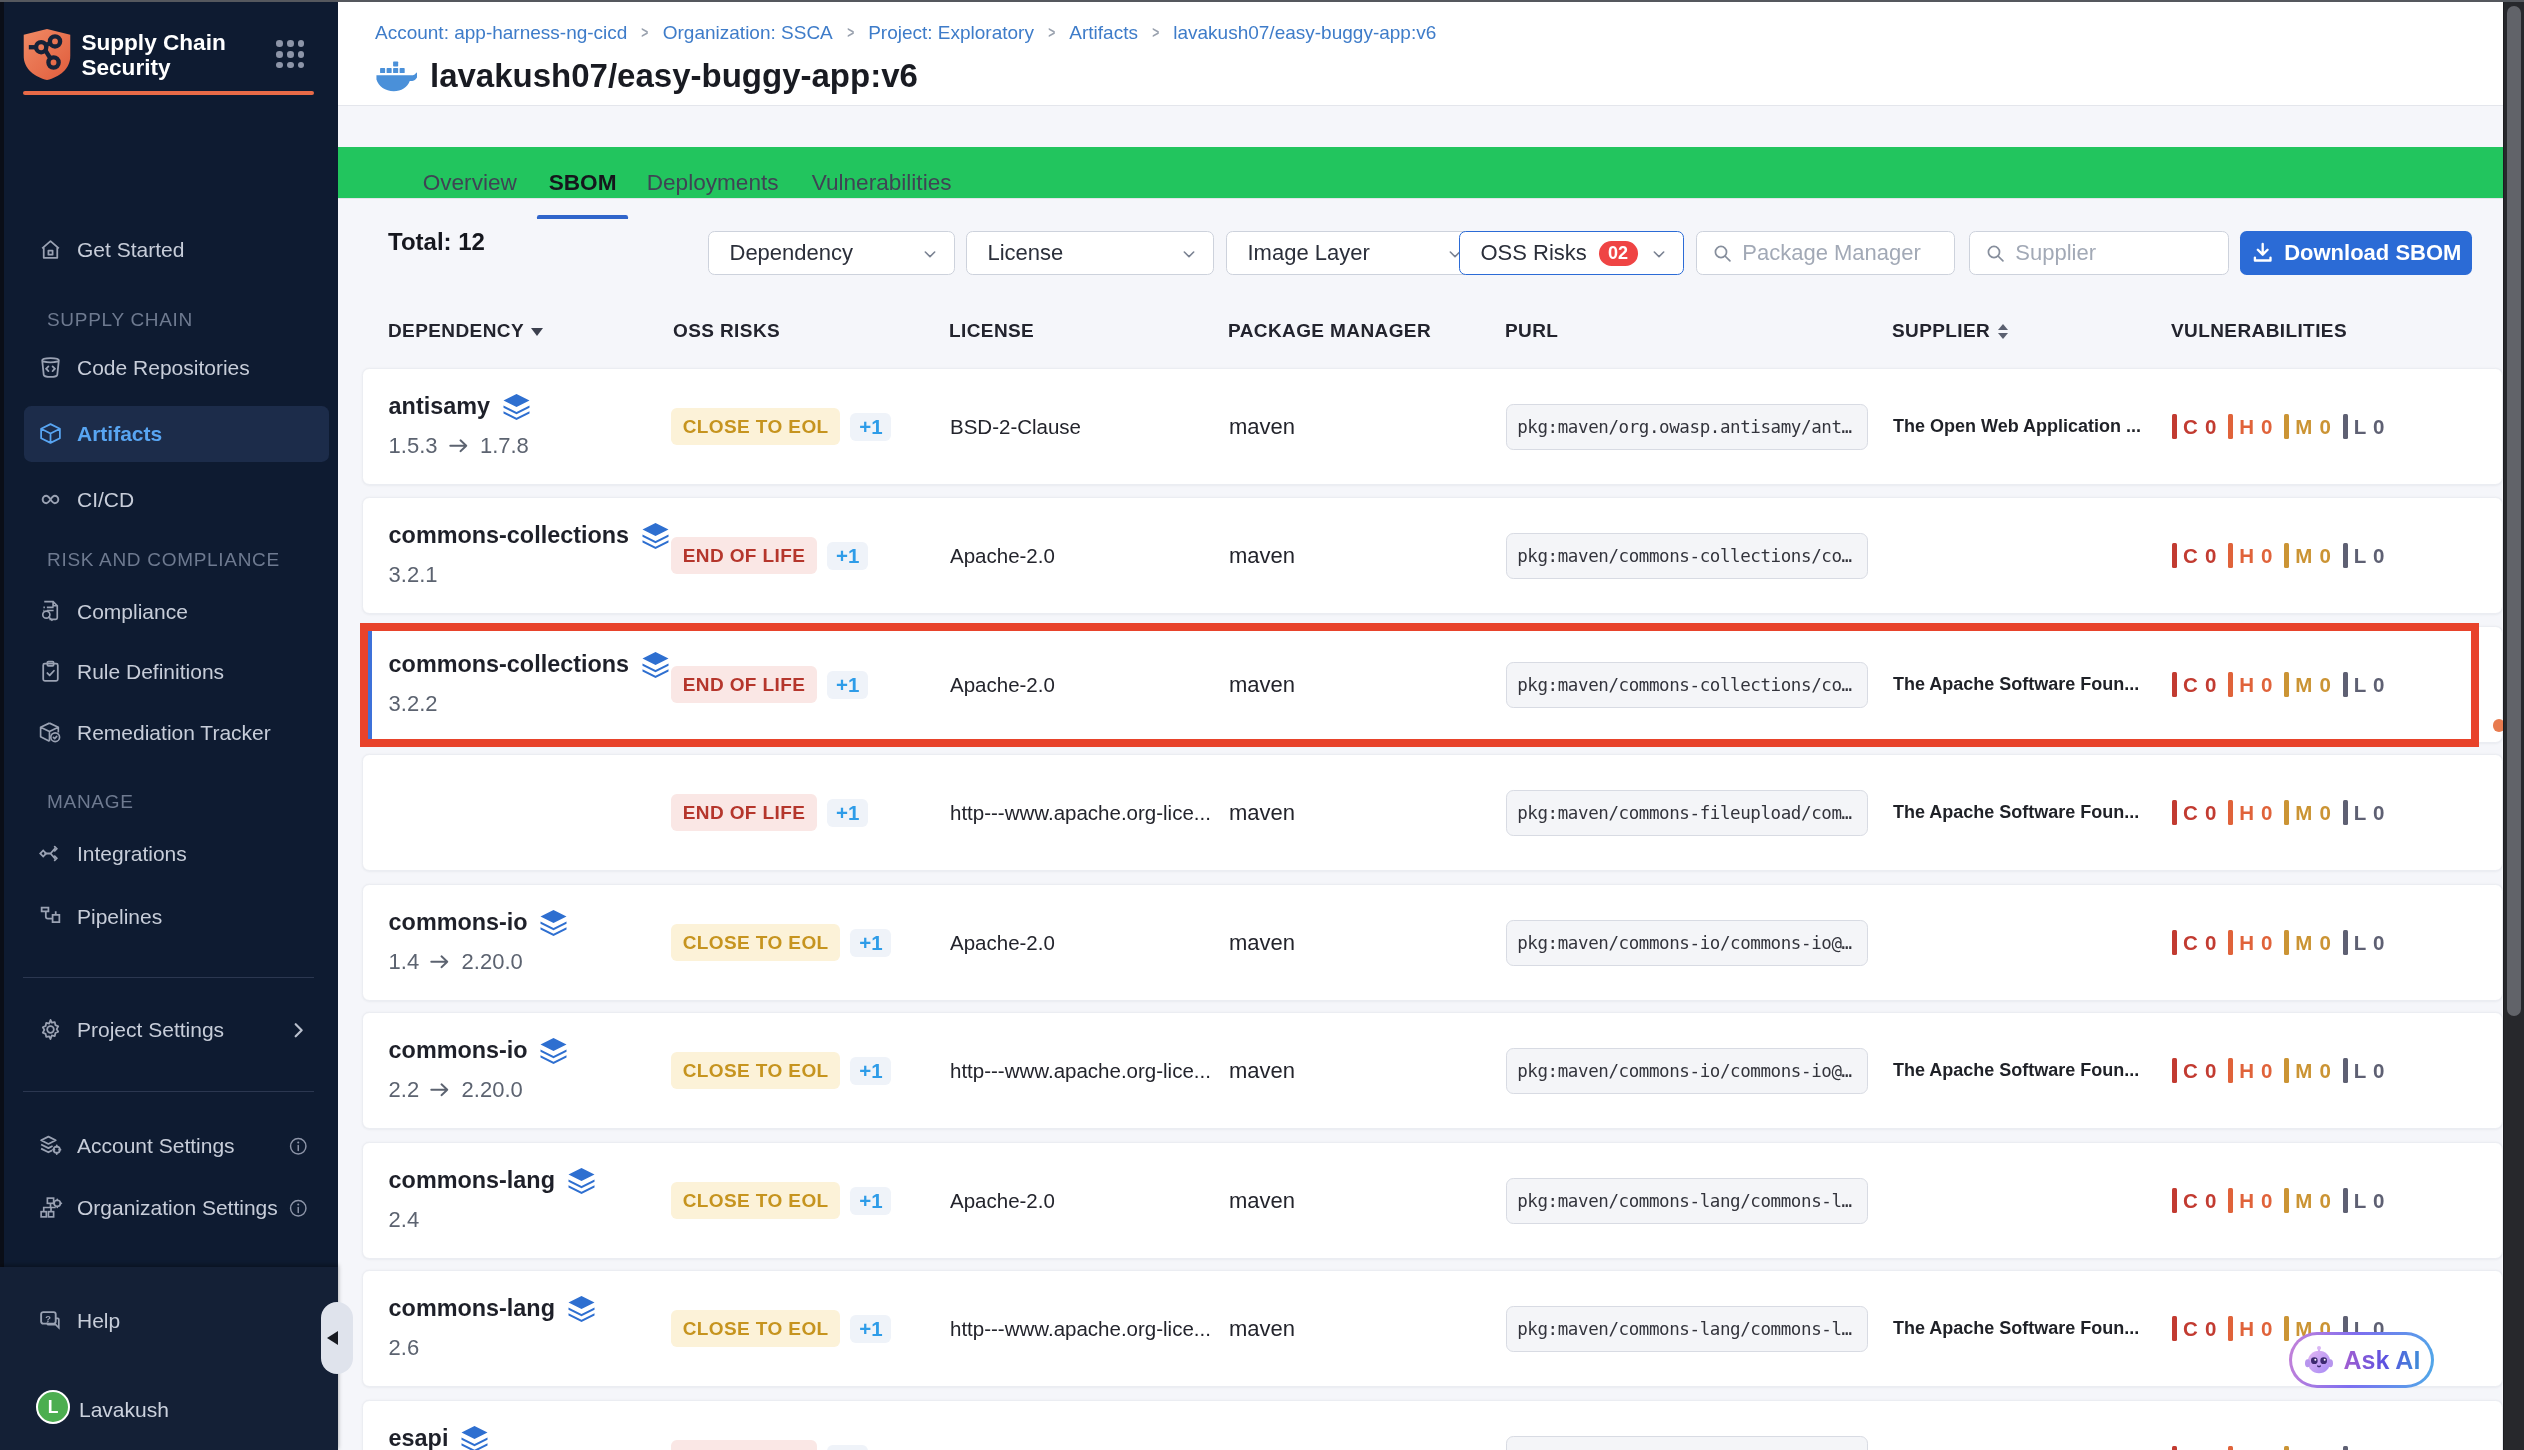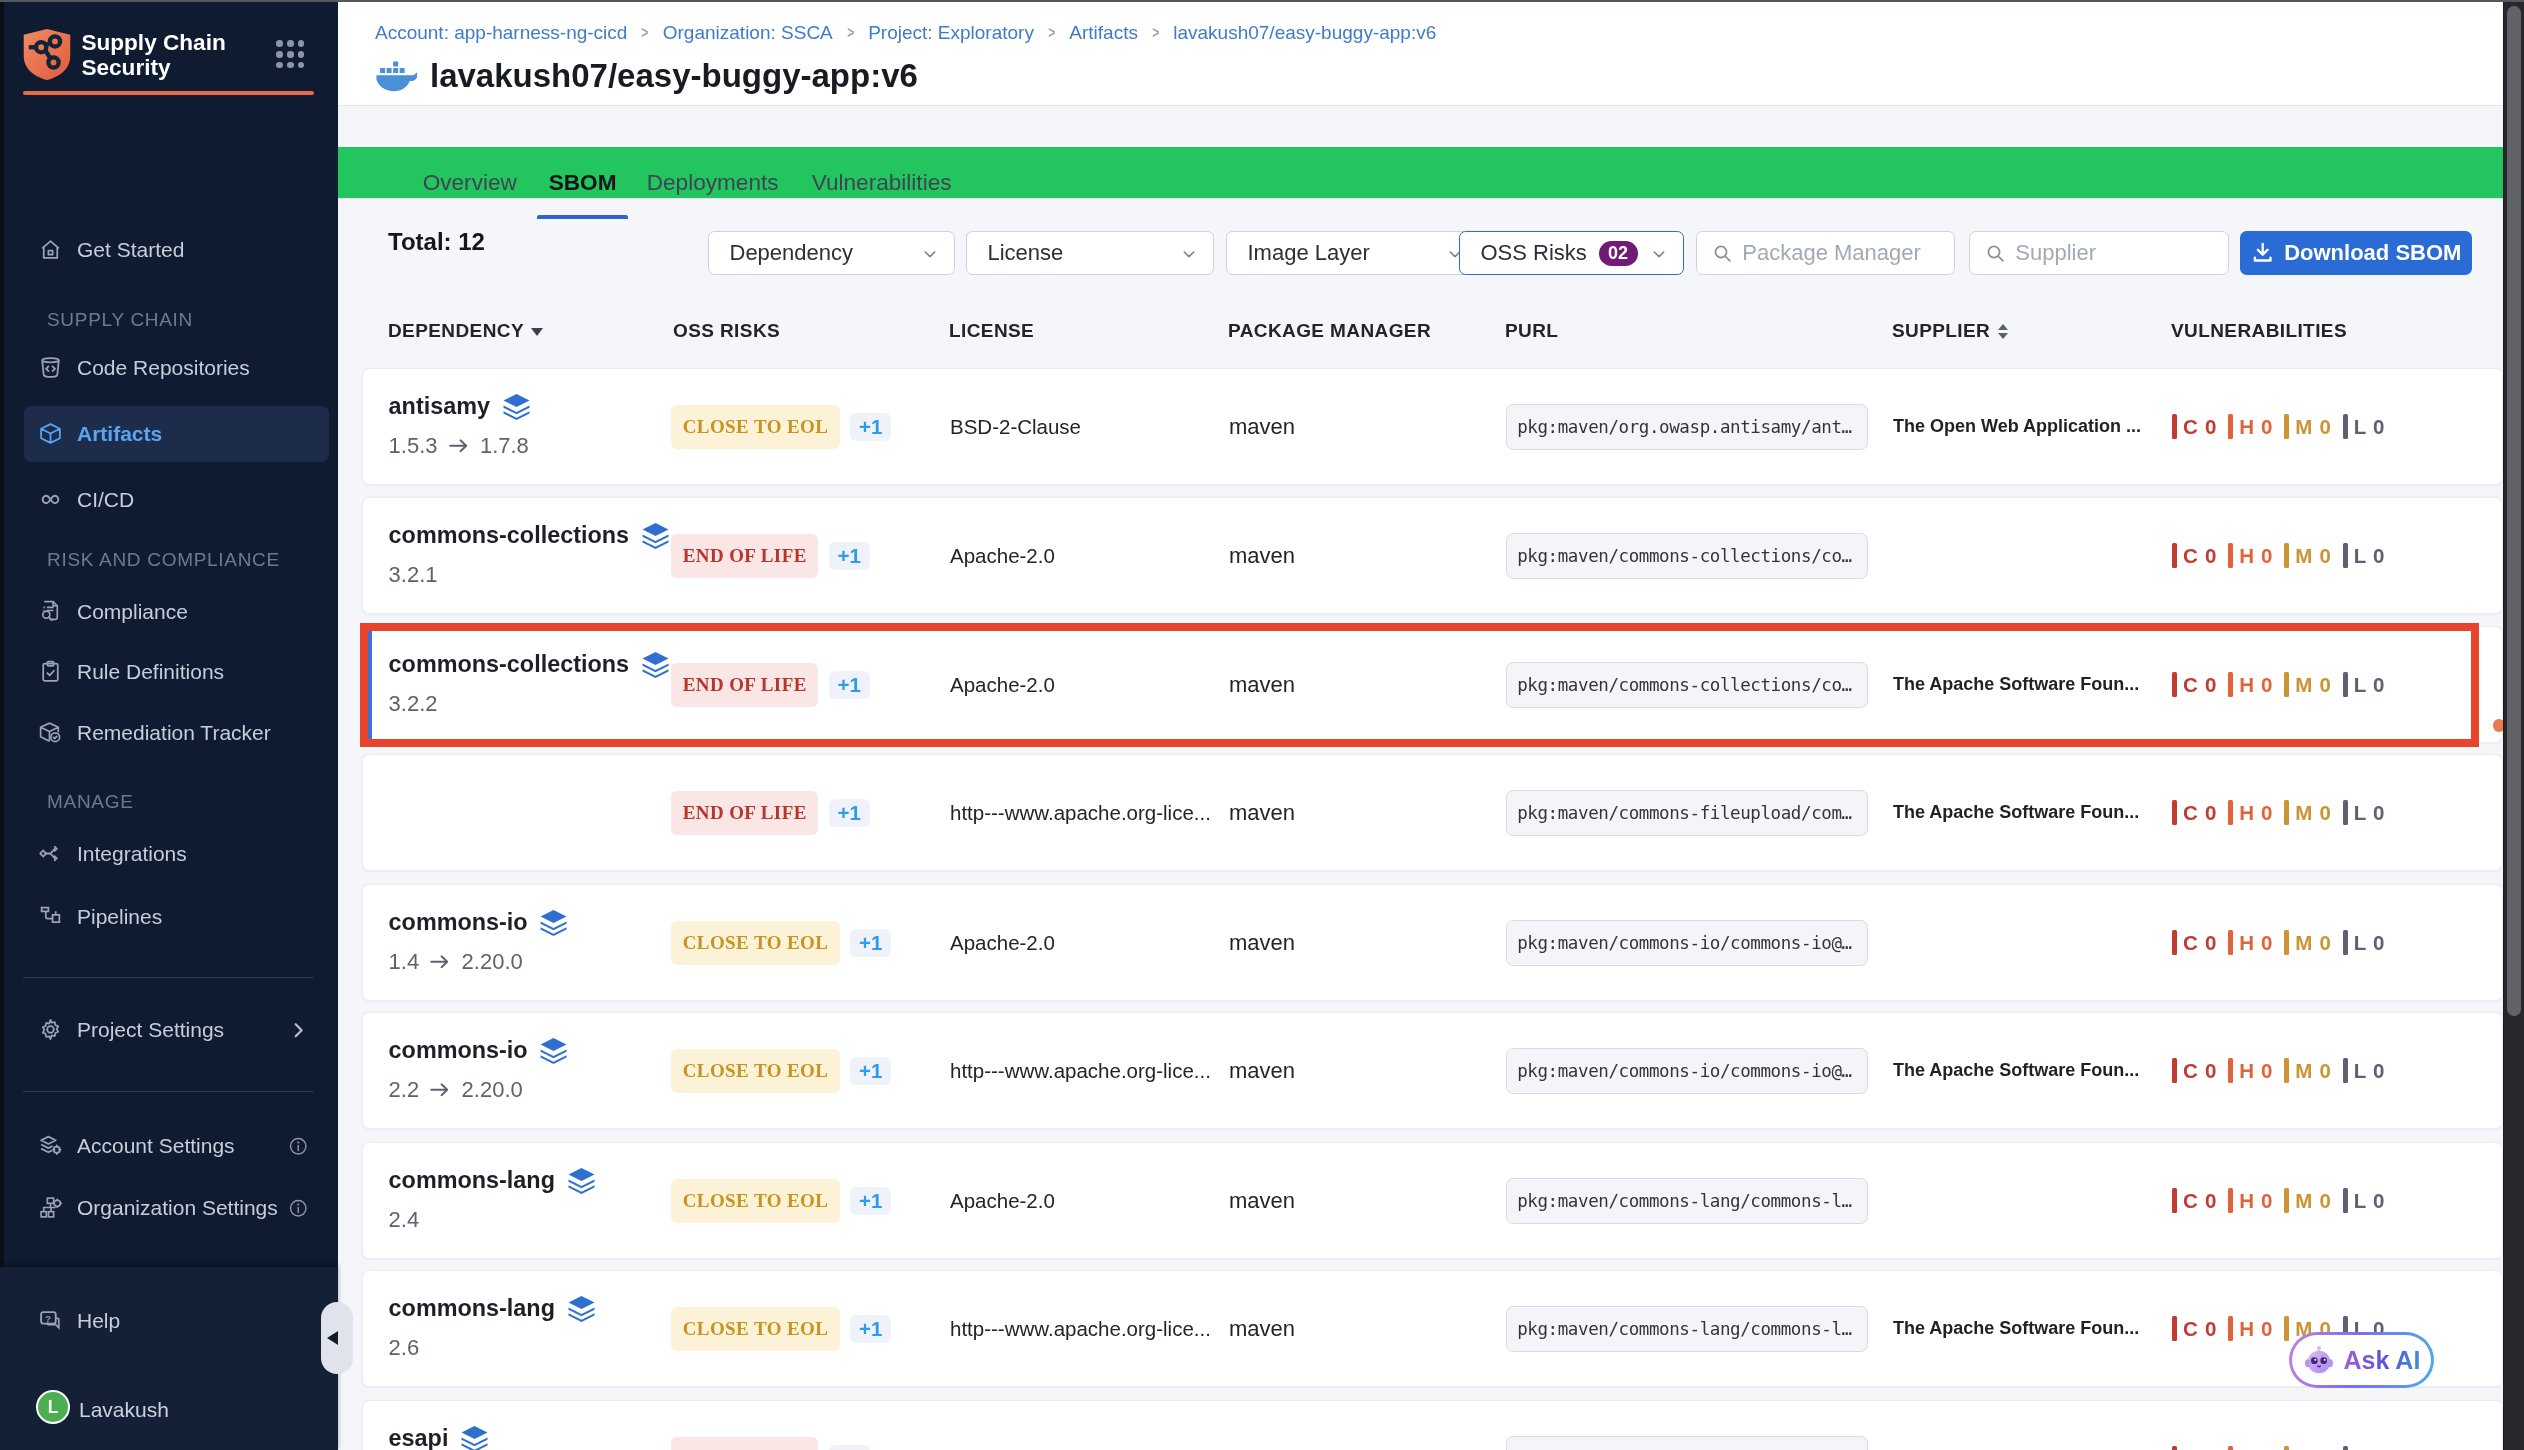--- a/index.html
+++ b/index.html
@@ -58,21 +58,21 @@
   .tab.active:after { content:""; position:absolute; left:0; bottom:0.7px; width:100%; height:3.7px; background:#3065cb; border-radius:2.2px 2.2px 0 0; }
 
   .content { position:absolute; left:0; top:178px; width:2165px; height:1270px; }
 
   
   .total-label { position:absolute; left:50px; top:226px; font-size:24px; font-weight:bold; color:#15171e; }
   .filter-box { position:absolute; top:229px; height:44px; background:#ffffff; border:1.5px solid #cdd2dc; border-radius:6.6px; display:flex; align-items:center; }
   .filter-box .fb-label { font-size:22px; color:#2b2f3a; margin-left:20.5px; white-space:nowrap; }
   .filter-box .fb-chevron { position:absolute; right:16px; top:14px; width:16px; height:16px; }
   .filter-box.oss { border-color:#2b6bd6; }
-  .oss-badge { margin-left:11.7px; min-width:39px; height:25px; background:#701a75; border-radius:12.4px; color:#ffffff; font-size:18px; font-weight:bold; display:flex; align-items:center; justify-content:center; padding:0 7.3px; }
+  .oss-badge { margin-left:11.7px; min-width:39px; height:25px; background:#ef4444; border-radius:12.4px; color:#ffffff; font-size:18px; font-weight:bold; display:flex; align-items:center; justify-content:center; padding:0 7.3px; }
   .search-box { position:absolute; top:229px; height:44px; background:#ffffff; border:1.5px solid #cdd2dc; border-radius:6.6px; display:flex; align-items:center; }
   .search-box .sb-icon { margin-left:14.6px; width:20.5px; height:20.5px; }
   .search-box .sb-placeholder { font-size:22px; color:#a2a9b6; margin-left:10.2px; white-space:nowrap; }
   .download-btn { position:absolute; left:1902px; top:229px; width:232px; height:44px; background:#2b6bd6; border-radius:6.6px; display:flex; align-items:center; justify-content:center; gap:10.2px; color:#ffffff; font-size:22px; font-weight:bold; cursor:pointer; }
 
   
   .thead-cell { position:absolute; top:318px; font-size:19px; font-weight:bold; color:#23242e; letter-spacing:0.4px; display:flex; align-items:center; gap:7.3px; white-space:nowrap; }
   .caret-down { width:0; height:0; border-left:6.6px solid transparent; border-right:6.6px solid transparent; border-top:8px solid #3c404e; margin-top:2.2px; }
   .sort-icon { display:flex; flex-direction:column; gap:2.2px; margin-top:0.7px; }
   .sort-icon i { width:0; height:0; border-left:5.8px solid transparent; border-right:5.8px solid transparent; display:block; }
@@ -82,21 +82,21 @@
   
   .row-card { position:absolute; left:24px; width:2141px; height:117px; background:#ffffff; border:0.7px solid #ebedf2; border-radius:7.3px; box-shadow:0 0.7px 2.2px rgba(25,30,50,0.05); }
   .row-card.selected:before { content:""; position:absolute; left:0; top:0; width:8.8px; height:100%; background:#3d71d9; border-radius:7.3px 0 0 7.3px; }
   .cell { position:absolute; top:0; height:100%; display:flex; align-items:center; }
   .dep-cell { left:25.6px; flex-direction:column; align-items:flex-start; justify-content:flex-start; }
   .dep-title-line { margin-top:24px; display:flex; align-items:center; gap:11.7px; }
   .dep-name { font-size:23.4px; font-weight:bold; color:#1e2029; white-space:nowrap; }
   .layers-icon { width:29px; height:26px; }
   .dep-version { margin-top:12.4px; font-size:22px; color:#5c6370; display:flex; align-items:center; gap:10.2px; white-space:nowrap; }
   .risk-cell { left:308px; gap:10.2px; }
-  .risk-badge { height:44px; border-radius:5.8px; display:flex; align-items:center; padding:0 11.7px; font-size:19px; font-weight:bold; letter-spacing:0.4px; white-space:nowrap;font-family:Liberation Serif, serif; }
+  .risk-badge { height:37px; border-radius:5.8px; display:flex; align-items:center; padding:0 11.7px; font-size:19px; font-weight:bold; letter-spacing:0.4px; white-space:nowrap; }
   .risk-badge.eol { background:#fae7e5; color:#b5362c; }
   .risk-badge.close { background:#fcf2d8; color:#c6941f; }
   .plus-badge { height:28px; min-width:41px; border-radius:5.8px; background:#eff3f9; color:#2e9ce8; font-size:20.5px; font-weight:bold; display:flex; align-items:center; justify-content:center; }
   .license-cell { left:587px; width:279px; font-size:20.5px; color:#23242c; white-space:nowrap; overflow:hidden; }
   .pm-cell { left:866px; width:263px; font-size:22px; color:#23242c; white-space:nowrap; overflow:hidden; }
   .purl-cell { left:1143px; }
   .purl-box { width:362px; height:46px; background:#f4f5f8; border:1.5px solid #d8dbe3; border-radius:7.3px; display:flex; align-items:center; padding:0 10.2px; font-family:"DejaVu Sans Mono", monospace; font-size:17.5px; letter-spacing:-0.4px; color:#33343c; white-space:nowrap; overflow:hidden; }
   .supplier-cell { left:1530px; width:275px; font-size:18px; font-weight:600; color:#1f2127; white-space:nowrap; overflow:hidden; }
   .vuln-cell { left:1809px; gap:11px; }
   .vuln-chip { display:flex; align-items:center; gap:6px; }

